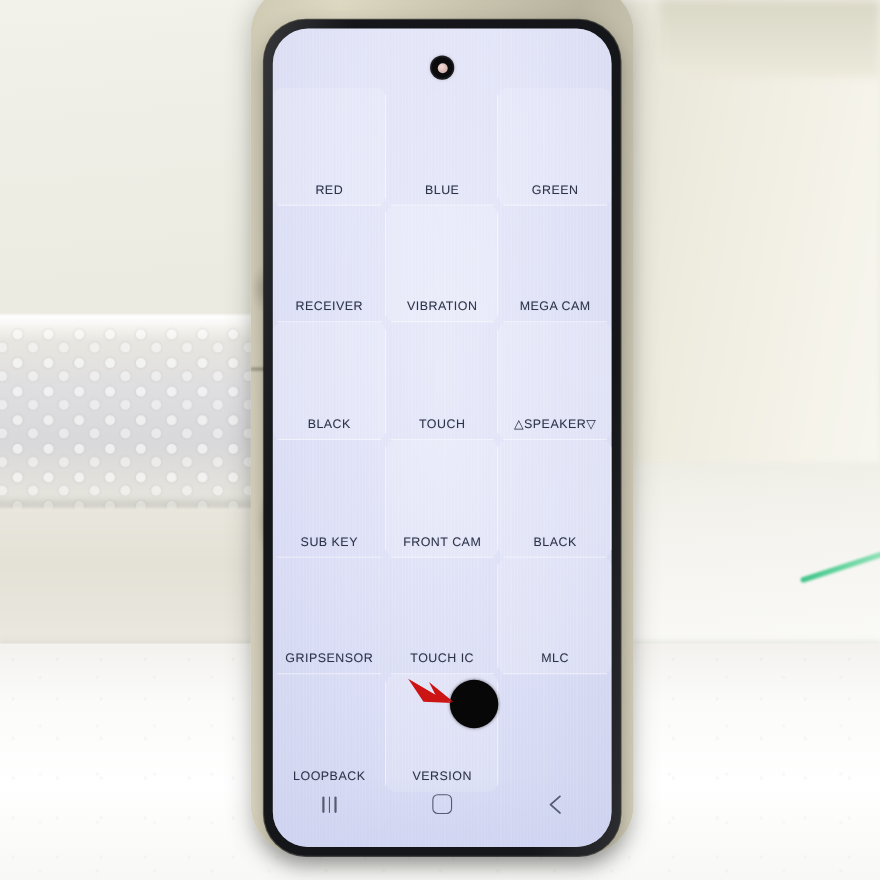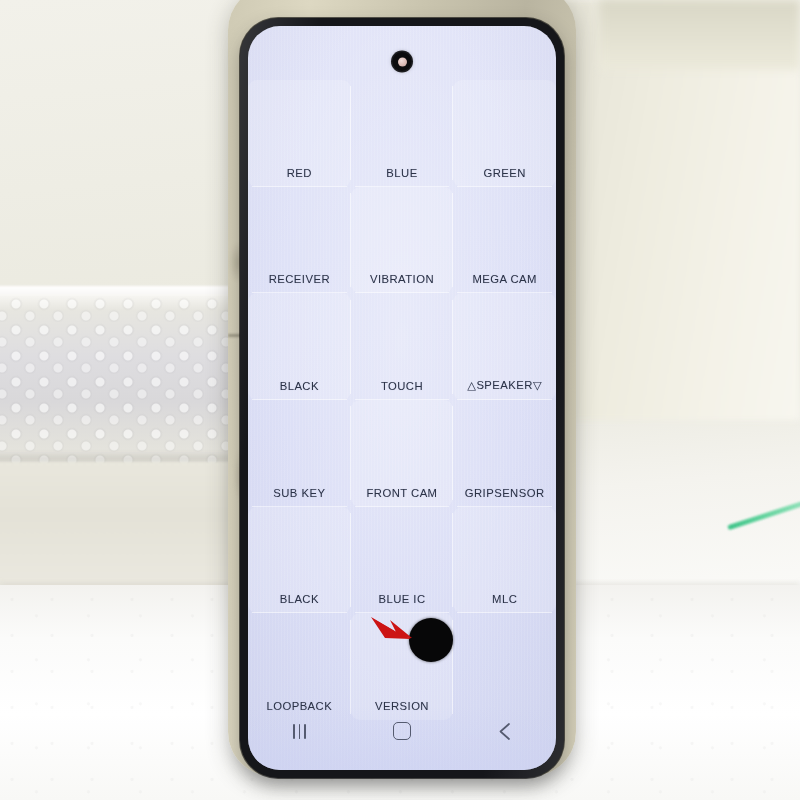--- a/index.html
+++ b/index.html
@@ -278,28 +278,28 @@
           </div>
           <div class="cell no-right tint">
             <span class="lbl">△SPEAKER▽</span>
           </div>
           <div class="cell">
             <span class="lbl">SUB KEY</span>
           </div>
           <div class="cell tint">
             <span class="lbl">FRONT CAM</span>
           </div>
+          <div class="cell tint">
+            <span class="lbl">BLACK</span>
+          </div>
           <div class="cell no-right">
             <span class="lbl">GRIPSENSOR</span>
           </div>
-          <div class="cell tint">
-            <span class="lbl">BLACK</span>
-          </div>
-          <div class="cell">
-            <span class="lbl">BLUE IC</span>
+          <div class="cell">
+            <span class="lbl">TOUCH IC</span>
           </div>
           <div class="cell no-right tint">
             <span class="lbl">MLC</span>
           </div>
           <div class="cell no-bottom">
             <span class="lbl">LOOPBACK</span>
           </div>
           <div class="cell no-bottom tint">
             <span class="lbl">VERSION</span>
           </div>

